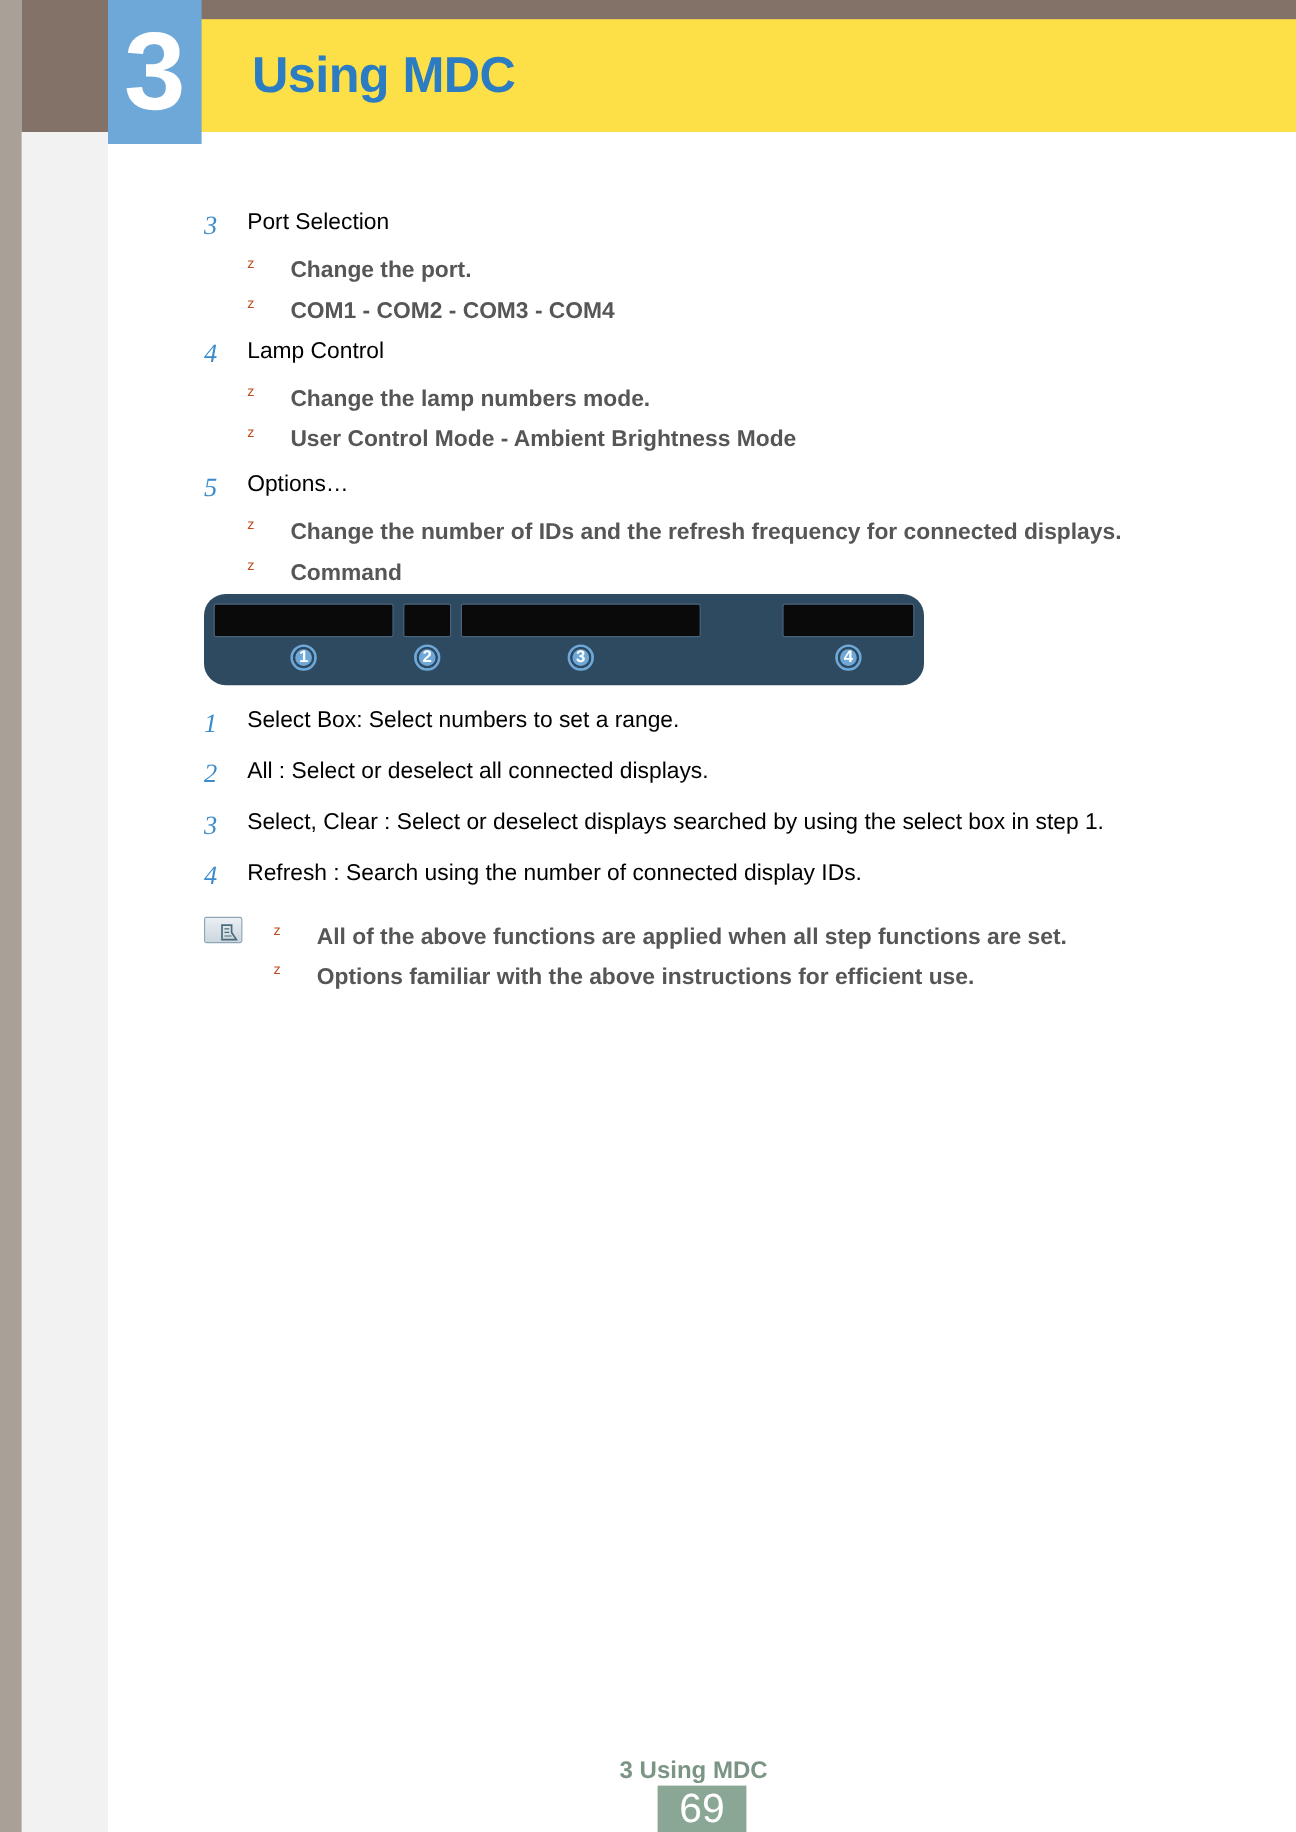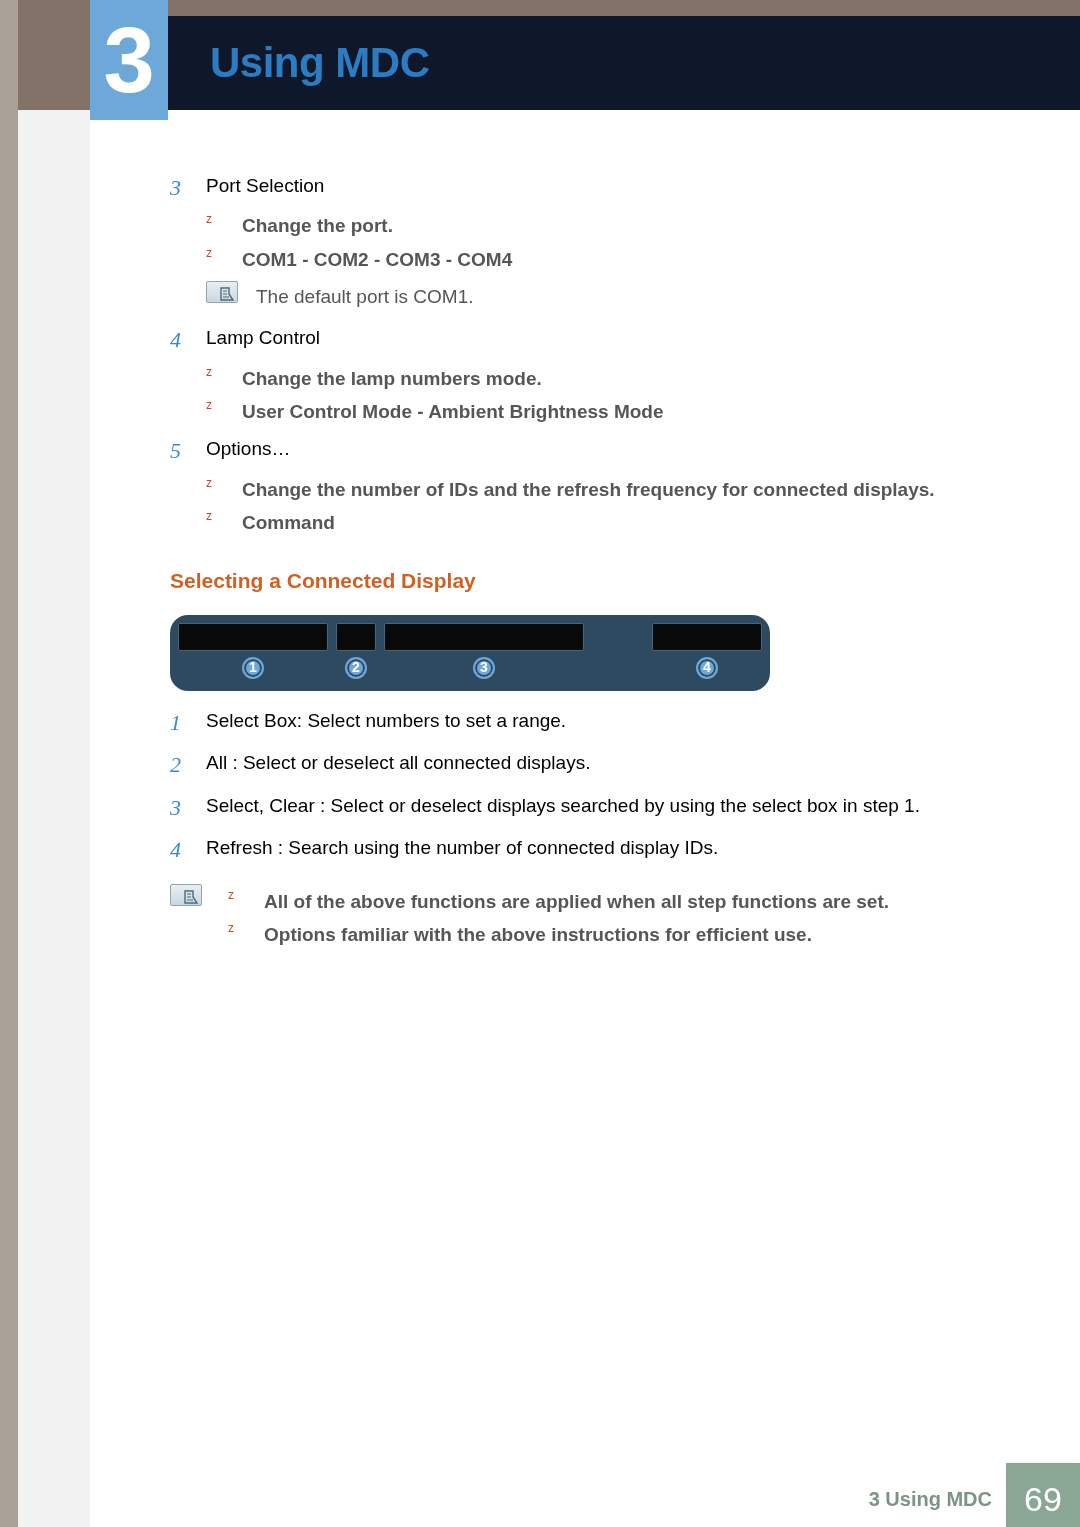--- a/index.html
+++ b/index.html
@@ -22,21 +22,21 @@
   .header-ribbon {
     position: absolute;
     left: 18px; right: 0; top: 0;
     height: 110px;
     background: #837268;
   }
   .header-inner {
     position: absolute;
     left: 90px; right: 0; top: 16px;
     height: 94px;
-    background: #0f172a;
+    background: #fde047;
     display: flex; align-items: center;
     padding-left: 120px;
   }
   .chapter-box {
     position: absolute;
     left: 90px; top: 0;
     width: 78px; height: 120px;
     background: #6ea8d8;
     color: #ffffff;
     display: flex; align-items: center; justify-content: center;
@@ -143,20 +143,21 @@
   .note-block .subs { flex:auto; }
   .note-block .step-sub { margin-left: 0; }
   
   .footer {
     position:absolute;
     left:90px; right:0; bottom:0;
     height:56px;
     background:#ffffff;
     display:flex; align-items:center; justify-content:flex-end;
     padding-right:0;
+    flex-direction:column;
   }
   .footer .crumb {
     color:#7b9484; font-size:20px; font-weight:600;
     margin-right:14px;
   }
   .footer .pagebox {
     background:#8aa694;
     color:#ffffff;
     font-size:34px;
     font-weight:400;
@@ -186,29 +187,20 @@
     </div>
   </div>
   <div class="step-sub">
     <div class="bullet">z</div>
     <div class="txt">Change the port.</div>
   </div>
   <div class="step-sub">
     <div class="bullet">z</div>
     <div class="txt">COM1 - COM2 - COM3 - COM4</div>
   </div>
-  <div class="note-row">
-    <div class="note-icon">
-      <svg width="16" height="16" viewBox="0 0 16 16">
-          <path d="M2 2 L10 2 L10 8 L14 14 L2 14 Z" fill="none" stroke="#4b6b7d" stroke-width="1.4"></path>
-          <path d="M4 5h4M4 8h4M4 11h6" stroke="#4b6b7d" stroke-width="1"></path>
-        </svg>
-    </div>
-    <div class="txt">The default port is COM1.</div>
-  </div>
 
   <div class="step">
     <div class="num">4</div>
     <div class="body">
       <div class="title">Lamp Control</div>
     </div>
   </div>
   <div class="step-sub">
     <div class="bullet">z</div>
     <div class="txt">Change the lamp numbers mode.</div>
@@ -226,21 +218,20 @@
   </div>
   <div class="step-sub">
     <div class="bullet">z</div>
     <div class="txt">Change the number of IDs and the refresh frequency for connected displays.</div>
   </div>
   <div class="step-sub">
     <div class="bullet">z</div>
     <div class="txt">Command</div>
   </div>
 
-  <div class="section-heading">Selecting a Connected Display</div>
 
   <div class="diagram">
     <div class="diagram-row">
       <div class="slot s1"></div>
       <div class="slot s2"></div>
       <div class="slot s3"></div>
       <div class="slot gap"></div>
       <div class="slot s4"></div>
     </div>
     <div class="diagram-row labels">

